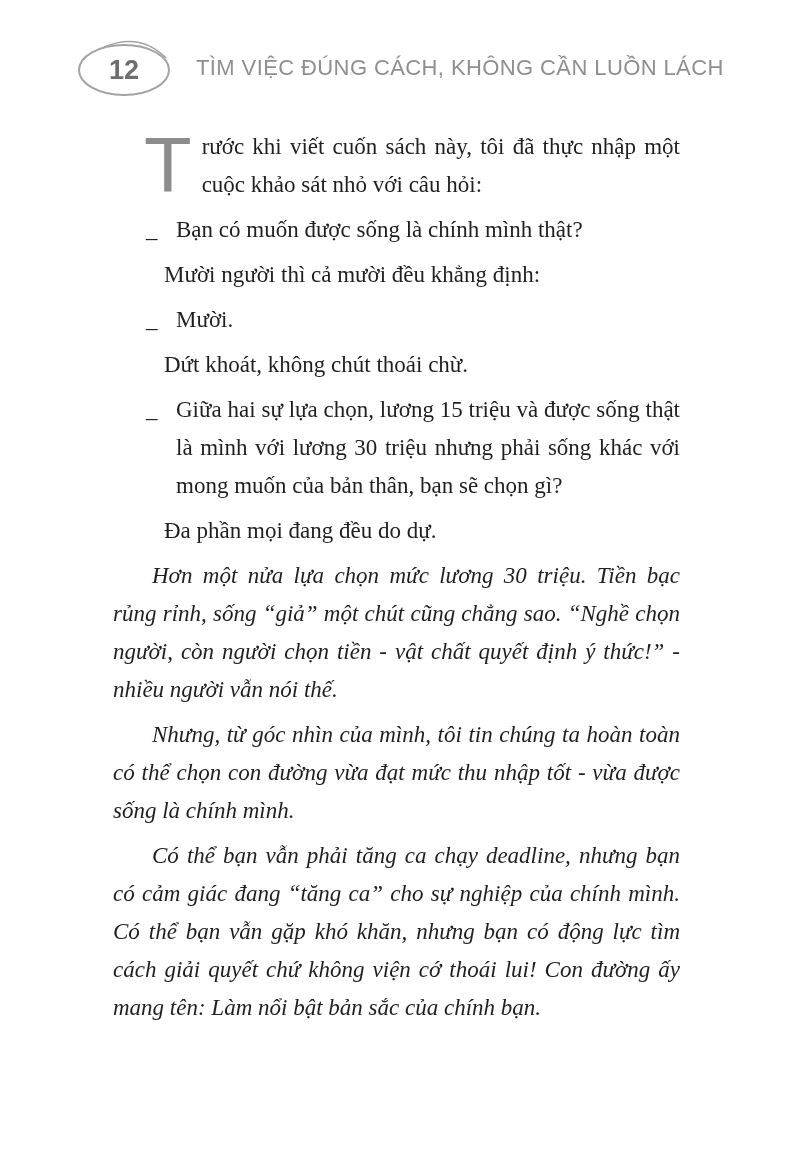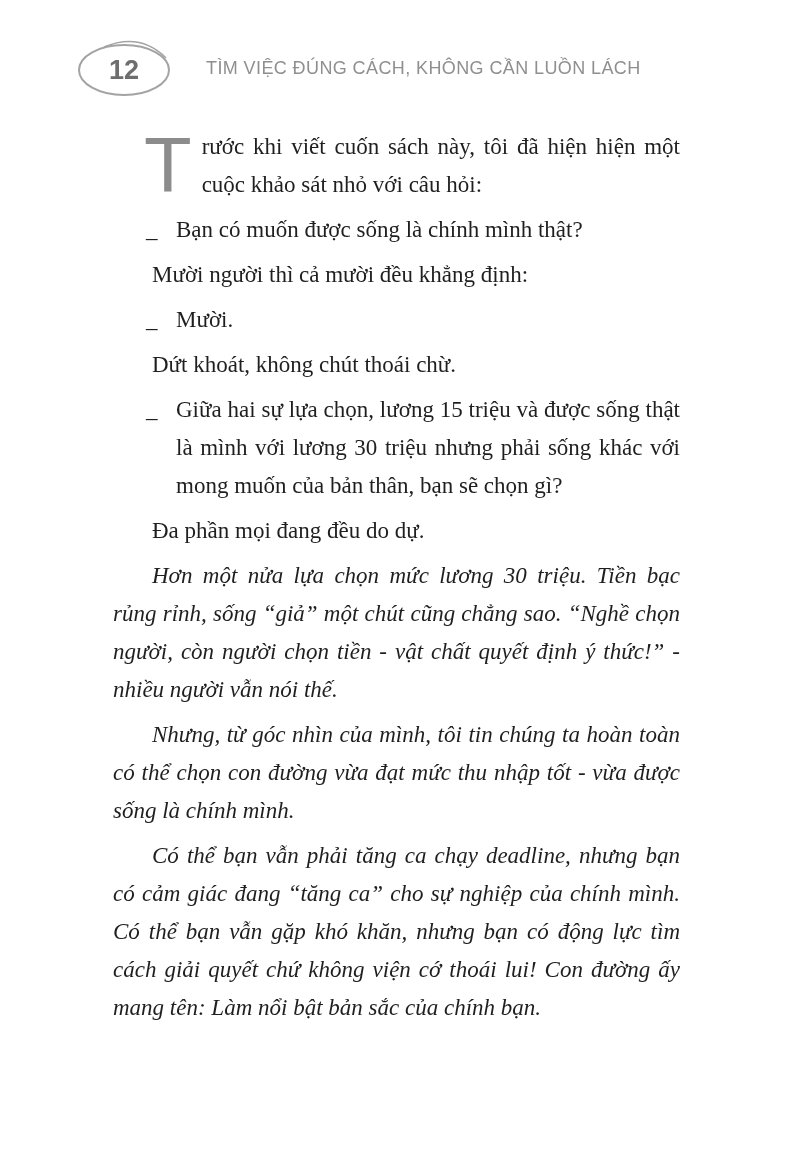--- a/index.html
+++ b/index.html
@@ -22,23 +22,23 @@
     display: flex;
     align-items: center;
   }
   .badge { width: 98px; height: 62px; flex: 0 0 auto; }
   .badge svg { display: block; }
   .badge text {
     font-family: "Liberation Sans", sans-serif;
     font-weight: bold;
   }
   .running-title {
-    margin-left: 32px;
+    margin-left: 22px;
     font-family: "Liberation Sans", sans-serif;
-    font-size: 18px;
+    font-size: 22px;
     letter-spacing: 0.4px;
     color: #8f8f8f;
     white-space: nowrap;
   }
   
   .content {
     position: absolute;
     top: 128px;
     left: 113px;
     width: 567px;
@@ -59,21 +59,21 @@
     margin: 7px 10px 0 0;
   }
   
   .dialogue { position: relative; padding-left: 63px; }
   .dialogue .dash {
     position: absolute;
     left: 33px;
     top: 0;
   }
   
-  .narrative { margin-left: 39px; }
+  .narrative { margin-left: 51px; }
   
   .para { text-indent: 39px; font-style: italic; }
 </style>
 </head>
 <body>
 
 <div class="page">
 
   <div class="header">
     <div class="badge">
@@ -81,21 +81,21 @@
         <ellipse cx="48" cy="33" rx="45" ry="25" fill="none" stroke="#a3a3a3" stroke-width="2"></ellipse>
         <path d="M28,10 Q64,-5 90,21" fill="none" stroke="#a3a3a3" stroke-width="1.6"></path>
         <text x="48" y="42" text-anchor="middle" font-size="27" fill="#6e6e6e">12</text>
       </svg>
     </div>
     <div class="running-title">TÌM VIỆC ĐÚNG CÁCH, KHÔNG CẦN LUỒN LÁCH</div>
   </div>
 
   <div class="content">
 
-    <p class="block dropcap-para"><span class="dropcap">T</span><span>rước khi viết cuốn sách này, tôi đã hiện hiện một cuộc khảo sát nhỏ với câu hỏi:</span></p>
+    <p class="block dropcap-para"><span class="dropcap">T</span><span>rước khi viết cuốn sách này, tôi đã thực nhập một cuộc khảo sát nhỏ với câu hỏi:</span></p>
 
     <p class="block dialogue"><span class="dash">_</span><span>Bạn có muốn được sống là chính mình thật?</span></p>
 
     <p class="block narrative"><span>Mười người thì cả mười đều khẳng định:</span></p>
 
     <p class="block dialogue"><span class="dash">_</span><span>Mười.</span></p>
 
     <p class="block narrative"><span>Dứt khoát, không chút thoái chừ.</span></p>
 
 

